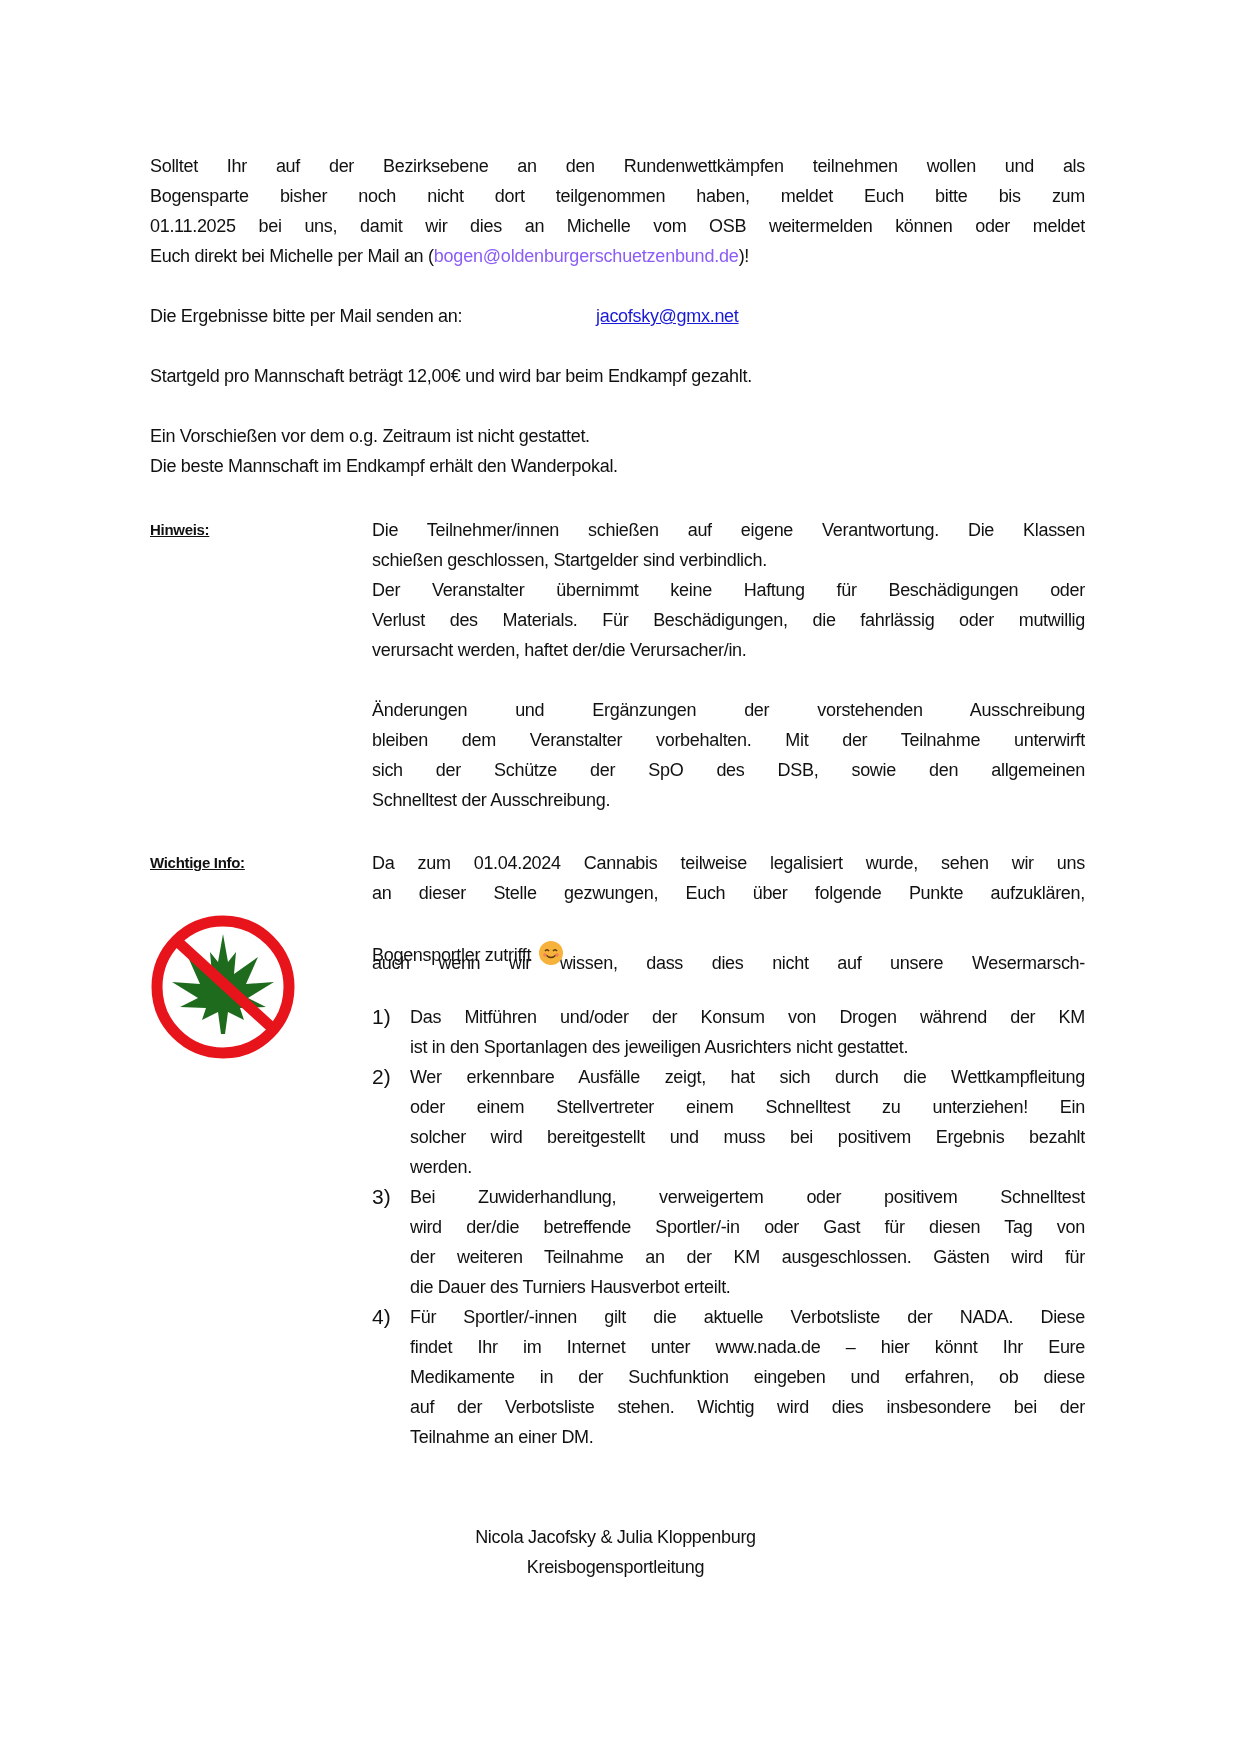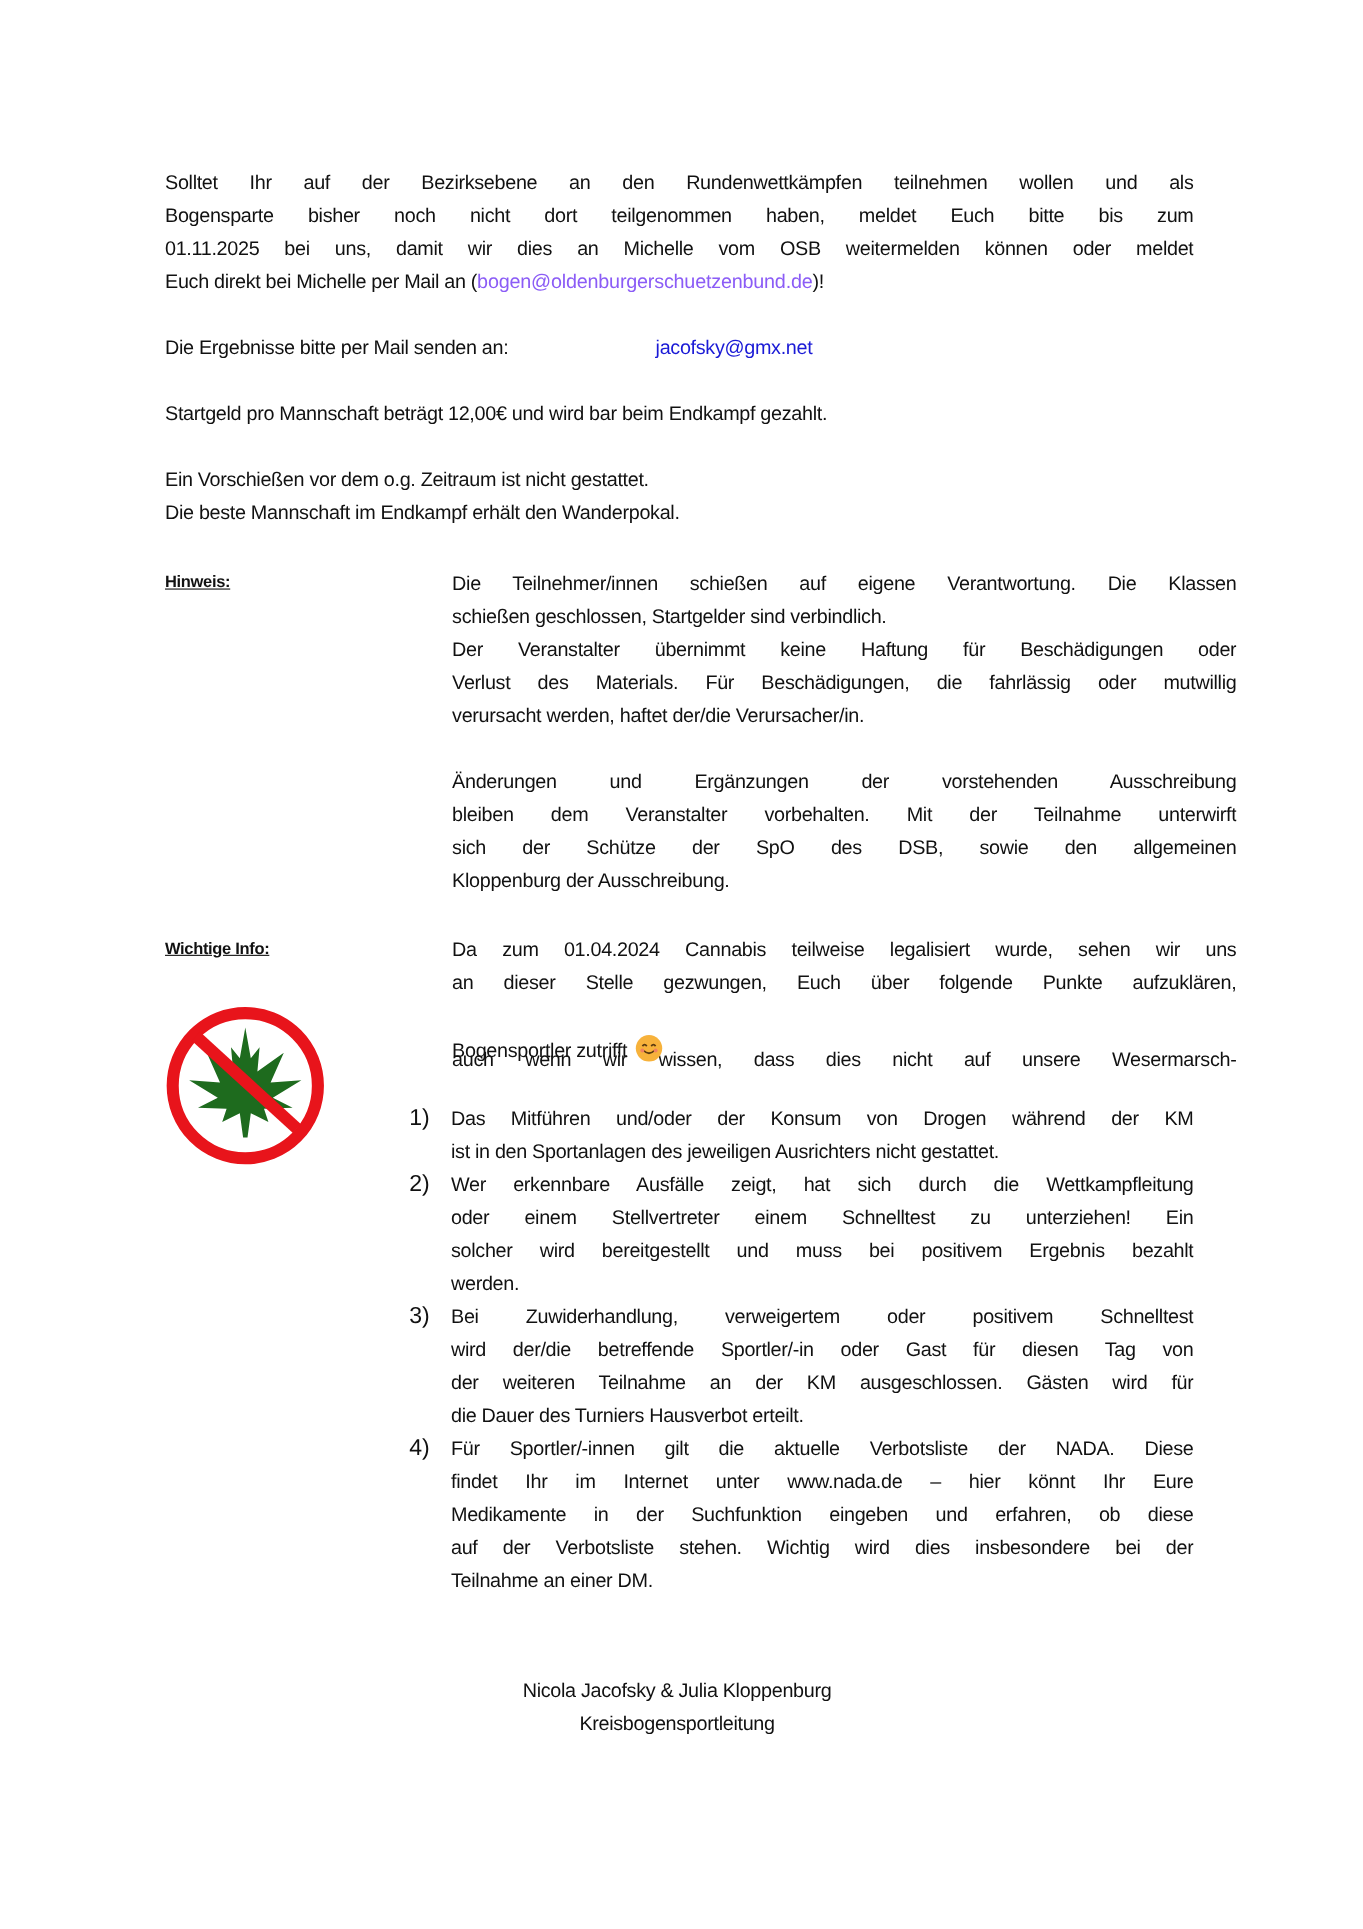--- a/index.html
+++ b/index.html
@@ -2,26 +2,26 @@
 <html><head>
   <meta charset="utf-8">
   <style>
     html, body { margin: 0; padding: 0; background: #ffffff; }
     body { width: 1239px; height: 1754px; position: relative; overflow: hidden;
            font-family: "Liberation Sans", "DejaVu Sans", sans-serif; color: #111; }
     .page { position: absolute; left: 0; top: 0; width: 1239px; height: 1754px; }
     .line { position: absolute; font-size: 18px; line-height: 30px; white-space: nowrap; letter-spacing: -0.3px; }
     .full { left: 150px; width: 935px; }
     .just { text-align: justify; text-align-last: justify; white-space: normal; height: 30px; overflow: hidden; }
-    .col2 { left: 372px; width: 713px; margin-left: 39px; }
+    .col2 { left: 372px; width: 713px; }
     .item { left: 410px; width: 675px; }
     .num { position: absolute; left: 372px; font-size: 21px; line-height: 30px; }
     .label { position: absolute; left: 150px; font-size: 15px; line-height: 30px; font-weight: bold; text-decoration: underline; letter-spacing: -0.3px; }
     .mail-blue { color: #8b5cf6; font-family: "Liberation Sans", sans-serif; letter-spacing: -0.2px; }
-    a.link { color: #1a1ad6; }
+    a.link { color: #1a1ad6; text-decoration: underline; }
     .center { left: 0; width: 1239px; text-align: center; }
     .noicon { position: absolute; left: 148px; top: 912px; width: 150px; height: 150px; }
     .emoji { display: inline-block; width: 24px; height: 24px; border-radius: 50%; background: #f7b23b; vertical-align: -4px; margin-left: 8px; position: relative; }
   </style>
 </head>
 <body>
 
 <div class="page">
 
   <div class="line full just" style="top:151px">Solltet Ihr auf der Bezirksebene an den Rundenwettkämpfen teilnehmen wollen und als</div>
@@ -42,21 +42,21 @@
   <div class="label" style="top:515px">Hinweis:</div>
   <div class="line col2 just" style="top:515px">Die Teilnehmer/innen schießen auf eigene Verantwortung. Die Klassen</div>
   <div class="line col2" style="top:545px">schießen geschlossen, Startgelder sind verbindlich.</div>
   <div class="line col2 just" style="top:575px">Der Veranstalter übernimmt keine Haftung für Beschädigungen oder</div>
   <div class="line col2 just" style="top:605px">Verlust des Materials. Für Beschädigungen, die fahrlässig oder mutwillig</div>
   <div class="line col2" style="top:635px">verursacht werden, haftet der/die Verursacher/in.</div>
 
   <div class="line col2 just" style="top:695px">Änderungen und Ergänzungen der vorstehenden Ausschreibung</div>
   <div class="line col2 just" style="top:725px">bleiben dem Veranstalter vorbehalten. Mit der Teilnahme unterwirft</div>
   <div class="line col2 just" style="top:755px">sich der Schütze der SpO des DSB, sowie den allgemeinen</div>
-  <div class="line col2" style="top:785px">Kloppenburg der Ausschreibung.</div>
+  <div class="line col2" style="top:785px">Schnelltest der Ausschreibung.</div>
 
   <div class="label" style="top:848px">Wichtige Info:</div>
 
   <svg class="noicon" viewBox="0 0 150 150">
     <path d="M75 22 L80 50 L88 40 L86 62 L110 45 L98 72 L126 70 L100 86 L118 95 L92 96 L96 108 L80 100 L77 122 L73 122 L70 100 L54 108 L58 96 L32 95 L50 86 L24 70 L52 72 L40 45 L64 62 L62 40 L70 50 Z" fill="#1e6b1e"></path>
     <circle cx="75" cy="75" r="66" fill="none" stroke="#e8141b" stroke-width="11"></circle>
     <line x1="30" y1="30" x2="122" y2="114" stroke="#e8141b" stroke-width="11"></line>
   </svg>
 
   <div class="line col2 just" style="top:848px">Da zum 01.04.2024 Cannabis teilweise legalisiert wurde, sehen wir uns</div>

